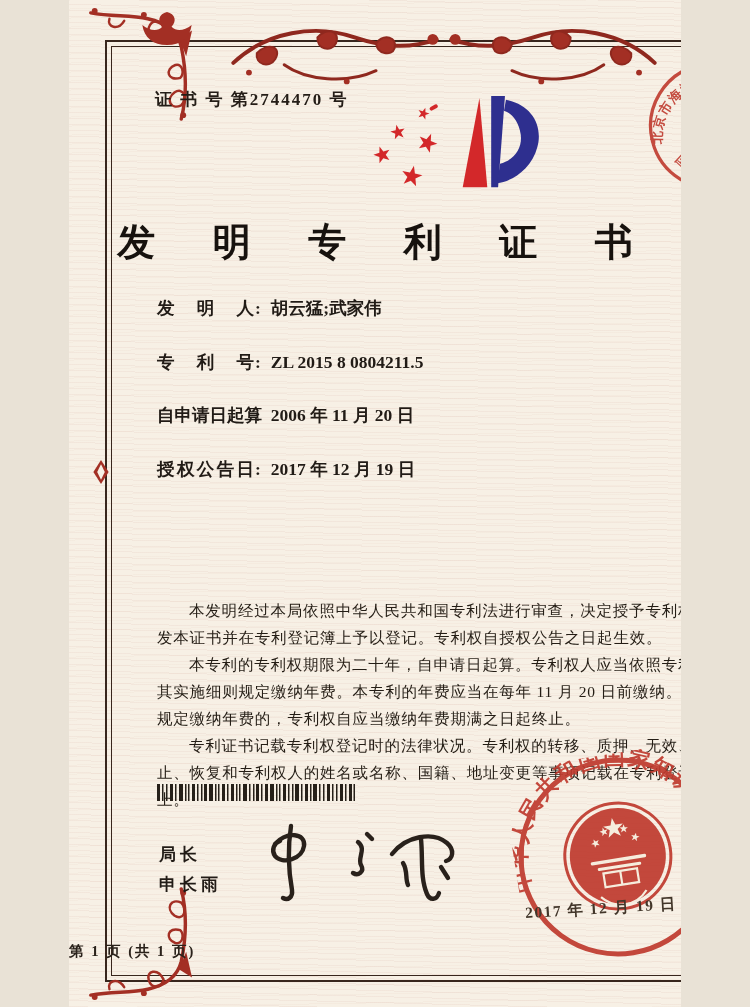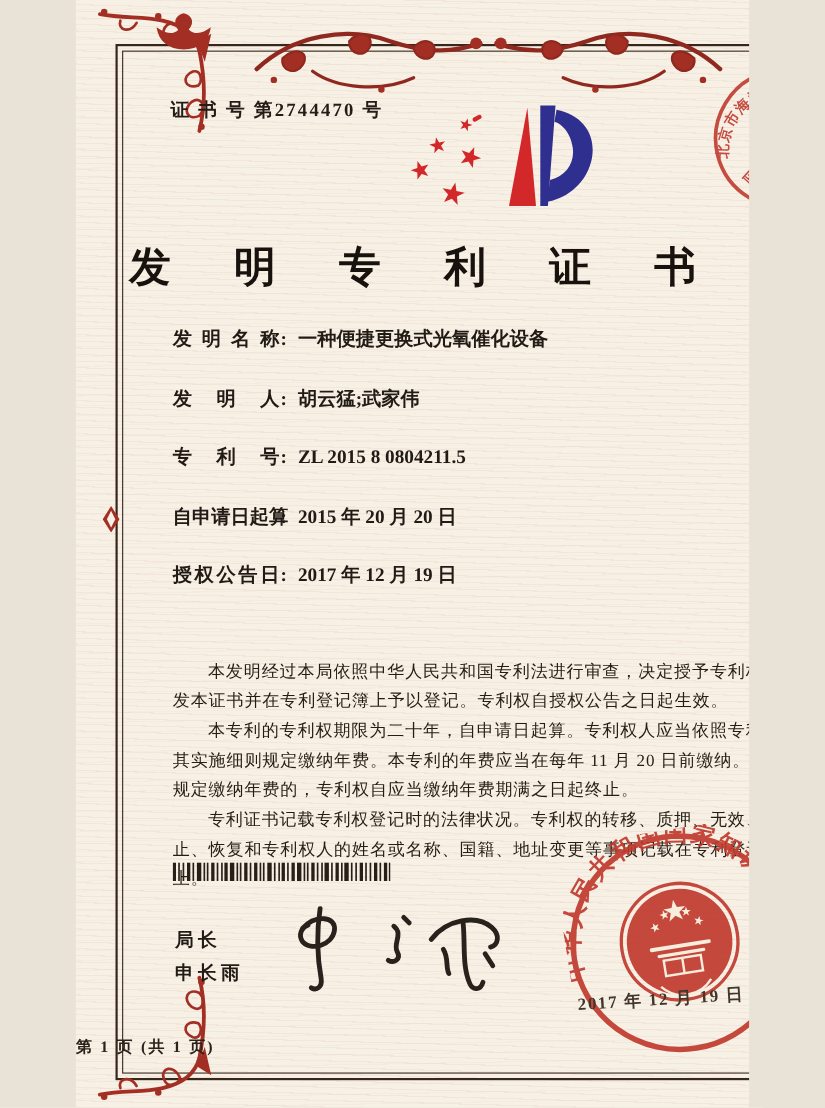--- a/index.html
+++ b/index.html
@@ -159,30 +159,27 @@
       <textPath href="#taxBot" startOffset="50%" text-anchor="middle">国家知识产权局</textPath>
     </text>
     <text x="74" y="70" text-anchor="middle" font-size="14" font-weight="bold" fill="#bf3a2e">印 花 税</text>
     <text x="74" y="92" text-anchor="middle" font-size="14" font-weight="bold" fill="#bf3a2e" letter-spacing="1">代扣专用章</text>
   </svg>
 
   <div class="title">发 明 专 利 证 书</div>
 
   <div class="fields">
     <div class="field-row">
-      <span class="field-label">发明名称</span><span class="field-colon">:</span><span>一种便捷更换式光氧催化设备</span>
-    </div>
-    <div class="field-row">
       <span class="field-label">发明人</span><span class="field-colon">:</span><span>胡云猛;武家伟</span>
     </div>
     <div class="field-row">
       <span class="field-label">专利号</span><span class="field-colon">:</span><span>ZL 2015 8 0804211.5</span>
     </div>
     <div class="field-row">
-      <span class="field-label">自申请日起算</span><span class="field-colon">:</span><span>2015 年 20 月 20 日</span>
+      <span class="field-label">自申请日起算</span><span class="field-colon">:</span><span>2006 年 11 月 20 日</span>
     </div>
     <div class="field-row">
       <span class="field-label">授权公告日</span><span class="field-colon">:</span><span>2017 年 12 月 19 日</span>
     </div>
   </div>
 
   <div class="paras">
     <p>本发明经过本局依照中华人民共和国专利法进行审查，决定授予专利权，颁发本证书并在专利登记簿上予以登记。专利权自授权公告之日起生效。</p>
     <p>本专利的专利权期限为二十年，自申请日起算。专利权人应当依照专利法及其实施细则规定缴纳年费。本专利的年费应当在每年 11 月 20 日前缴纳。未按照规定缴纳年费的，专利权自应当缴纳年费期满之日起终止。</p>
     <p>专利证书记载专利权登记时的法律状况。专利权的转移、质押、无效、终止、恢复和专利权人的姓名或名称、国籍、地址变更等事项记载在专利登记簿上。</p>

